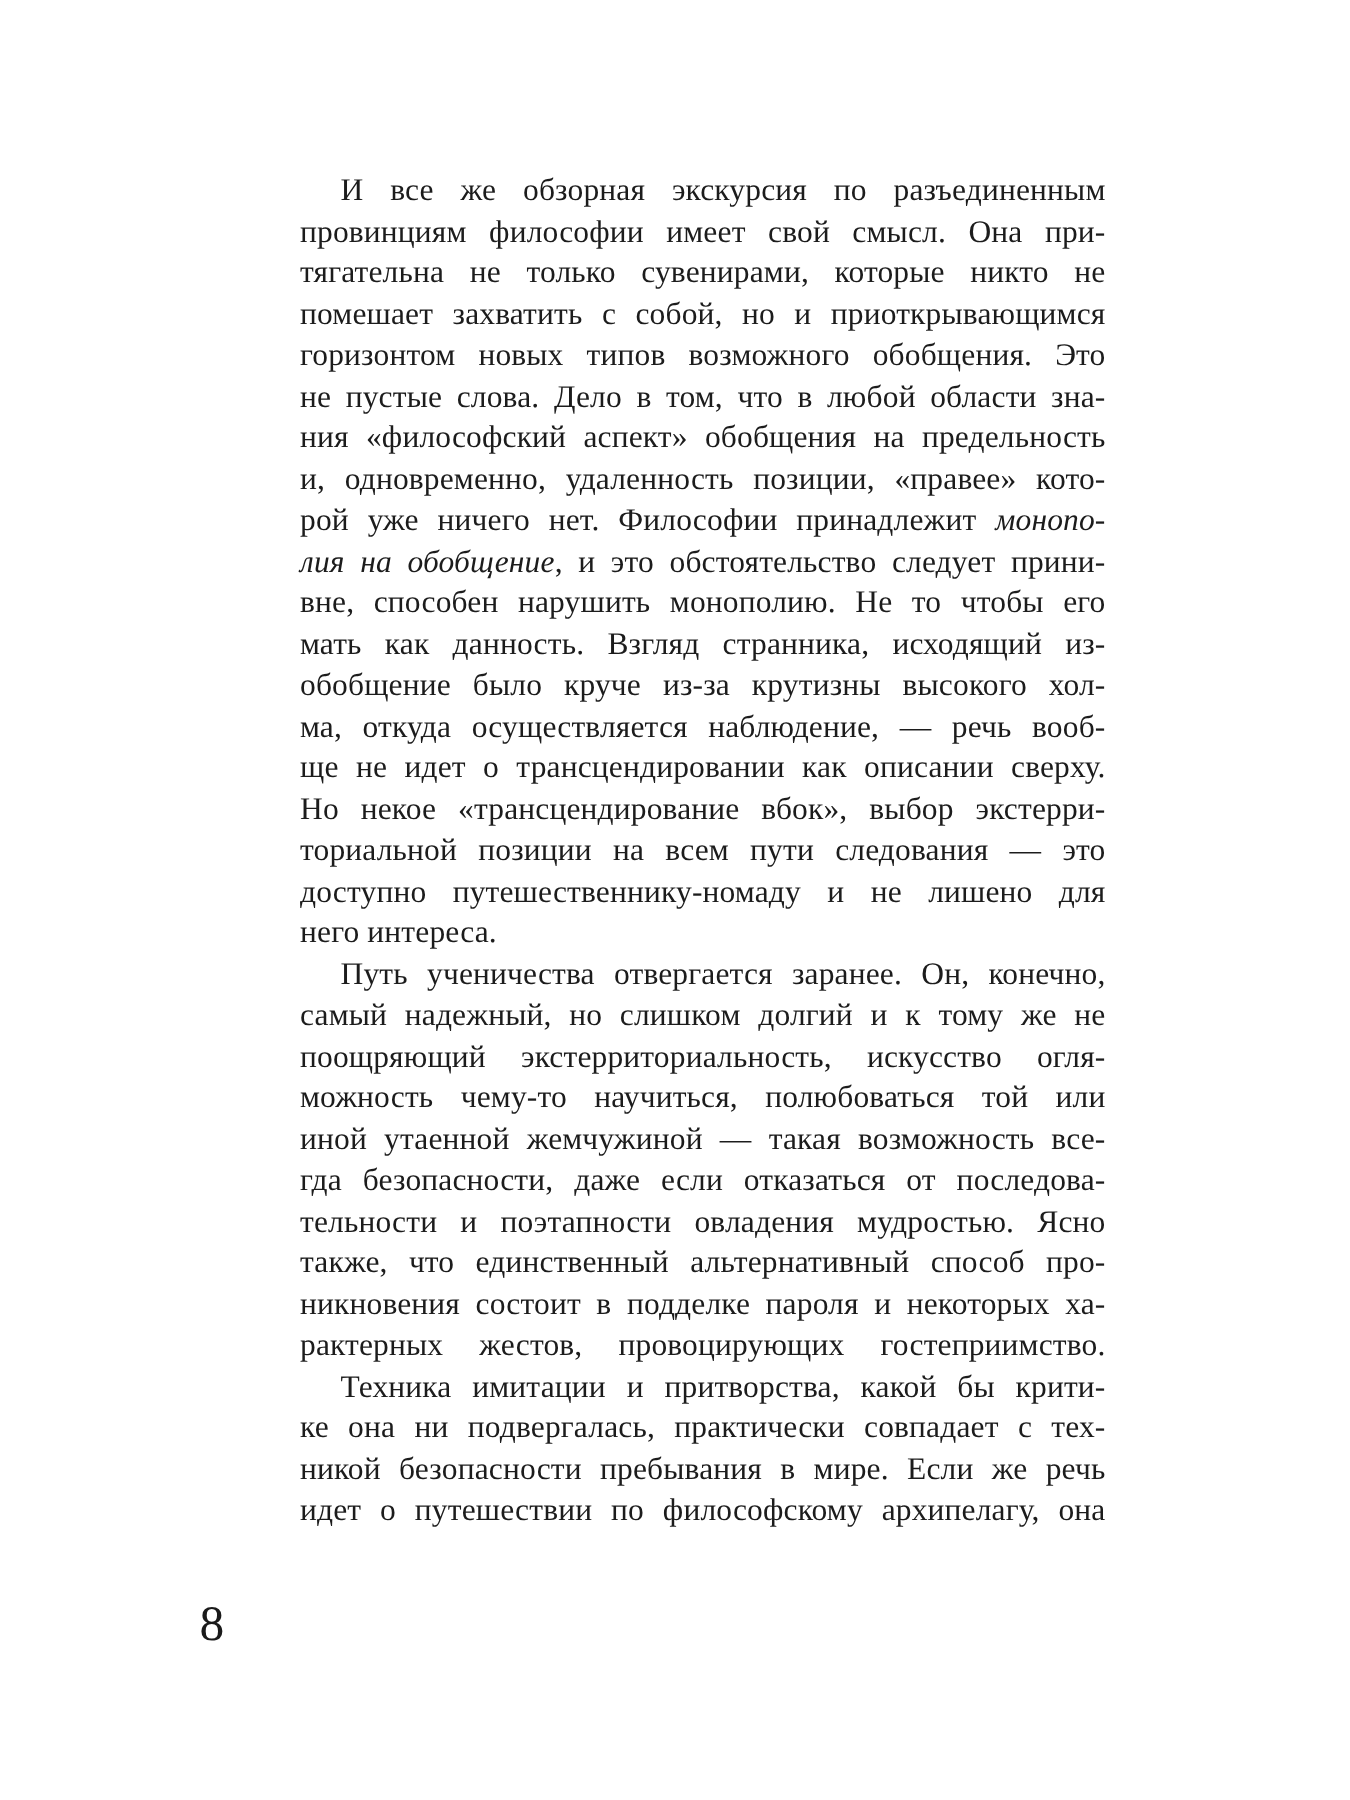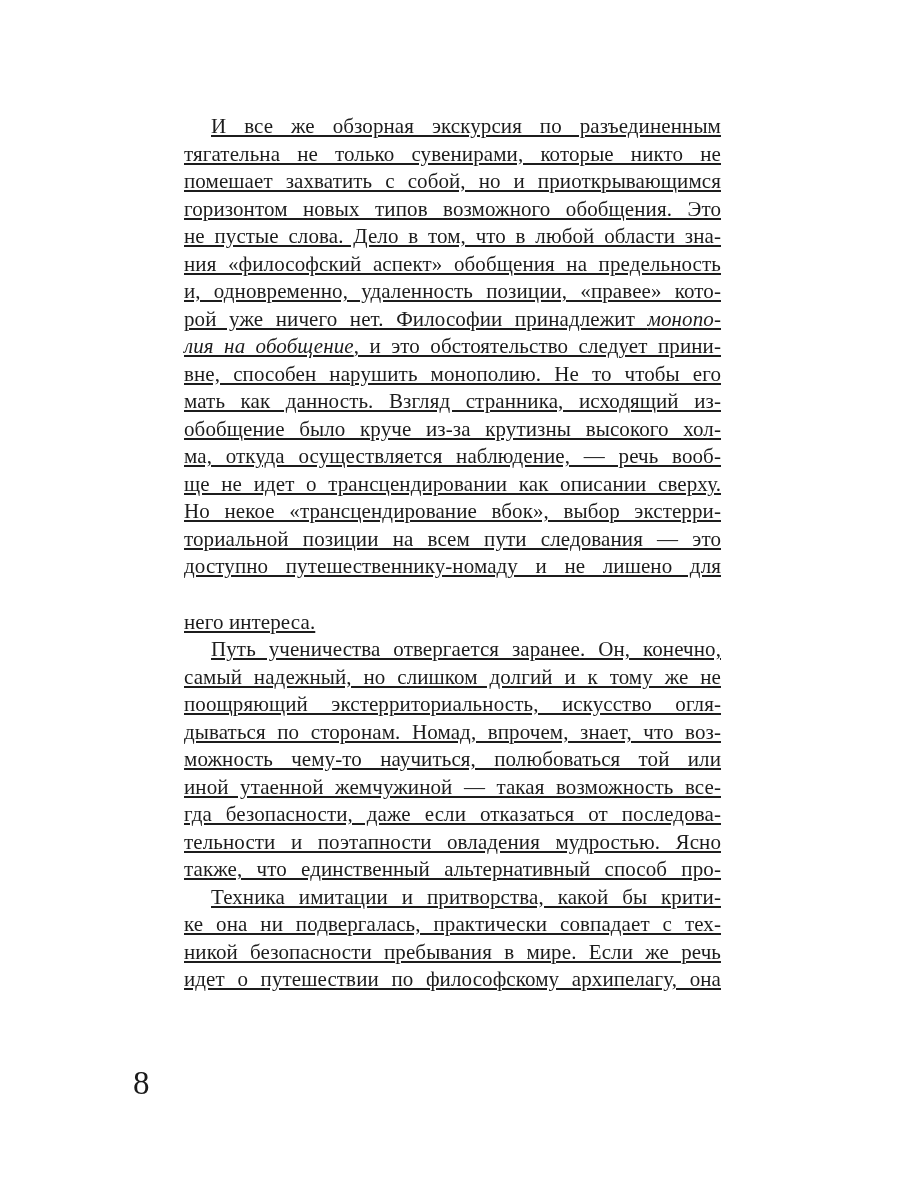--- a/index.html
+++ b/index.html
@@ -10,61 +10,60 @@
   body {
     width: 900px;
     height: 1200px;
     position: relative;
     overflow: hidden;
     font-family: "Liberation Serif", "DejaVu Serif", serif;
     color: #1c1c1c;
   }
   .text-column {
     position: absolute;
-    left: 184px;
+    left: 200px;
     top: 113px;
     width: 537px;
-    text-decoration: underline;
   }
   .line {
     display: block;
     height: 27.5px;
     line-height: 27.5px;
     font-size: 21px;
     white-space: nowrap;
     text-align: justify;
     text-align-last: justify;
     letter-spacing: 0.1px;
   }
   .line.indent {
     padding-left: 27px;
   }
   .line.last {
     text-align-last: left;
-    margin-top: 28px;
   }
   .line em {
     font-style: italic;
   }
   .page-number {
     position: absolute;
     left: 133px;
     top: 1063px;
     font-size: 33px;
     line-height: 40px;
     color: #1a1a1a;
   }
 </style>
 </head>
 <body>
 
 <div class="text-column">
 
   <div>
     <span class="line indent">И все же обзорная экскурсия по разъединенным</span>
+    <span class="line">провинциям философии имеет свой смысл. Она при-</span>
     <span class="line">тягательна не только сувенирами, которые никто не</span>
     <span class="line">помешает захватить с собой, но и приоткрывающимся</span>
     <span class="line">горизонтом новых типов возможного обобщения. Это</span>
     <span class="line">не пустые слова. Дело в том, что в любой области зна-</span>
     <span class="line">ния «философский аспект» обобщения на предельность</span>
     <span class="line">и, одновременно, удаленность позиции, «правее» кото-</span>
     <span class="line"><span>рой уже ничего нет. Философии принадлежит </span><em>монопо-</em></span>
     <span class="line"><em>лия на обобщение</em><span>, и это обстоятельство следует прини-</span></span>
     <span class="line">вне, способен нарушить монополию. Не то чтобы его</span>
     <span class="line">мать как данность. Взгляд странника, исходящий из-</span>
@@ -74,26 +73,27 @@
     <span class="line">Но некое «трансцендирование вбок», выбор экстерри-</span>
     <span class="line">ториальной позиции на всем пути следования — это</span>
     <span class="line">доступно путешественнику-номаду и не лишено для</span>
     <span class="line last">него интереса.</span>
   </div>
 
   <div>
     <span class="line indent">Путь ученичества отвергается заранее. Он, конечно,</span>
     <span class="line">самый надежный, но слишком долгий и к тому же не</span>
     <span class="line">поощряющий экстерриториальность, искусство огля-</span>
-    <span class="line">дываться по сторонам. Номад, впрочем, знает, что воз-</span>
     <span class="line">можность чему-то научиться, полюбоваться той или</span>
     <span class="line">иной утаенной жемчужиной — такая возможность все-</span>
     <span class="line">гда безопасности, даже если отказаться от последова-</span>
     <span class="line">тельности и поэтапности овладения мудростью. Ясно</span>
     <span class="line">также, что единственный альтернативный способ про-</span>
+    <span class="line">никновения состоит в подделке пароля и некоторых ха-</span>
+    <span class="line">рактерных жестов, провоцирующих гостеприимство.</span>
   </div>
 
   <div>
     <span class="line indent">Техника имитации и притворства, какой бы крити-</span>
     <span class="line">ке она ни подвергалась, практически совпадает с тех-</span>
     <span class="line">никой безопасности пребывания в мире. Если же речь</span>
     <span class="line">идет о путешествии по философскому архипелагу, она</span>
   </div>
 
 </div>

